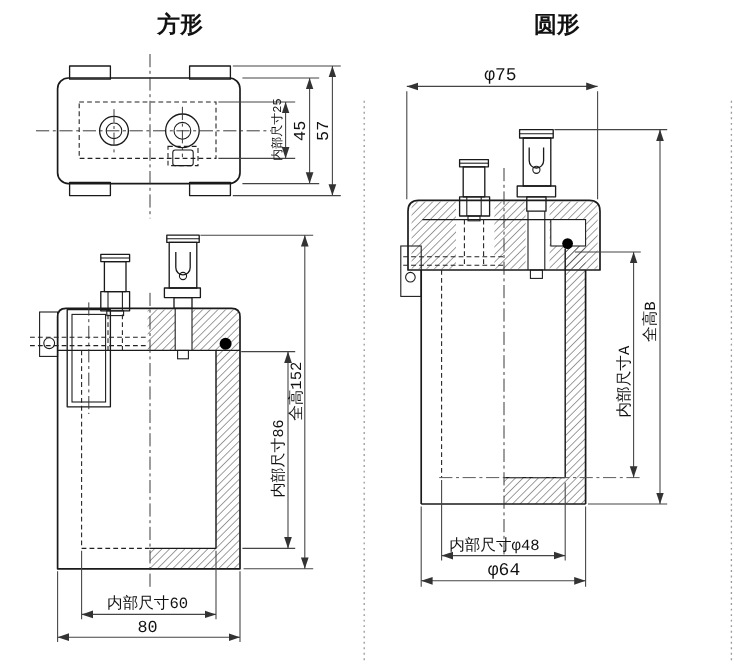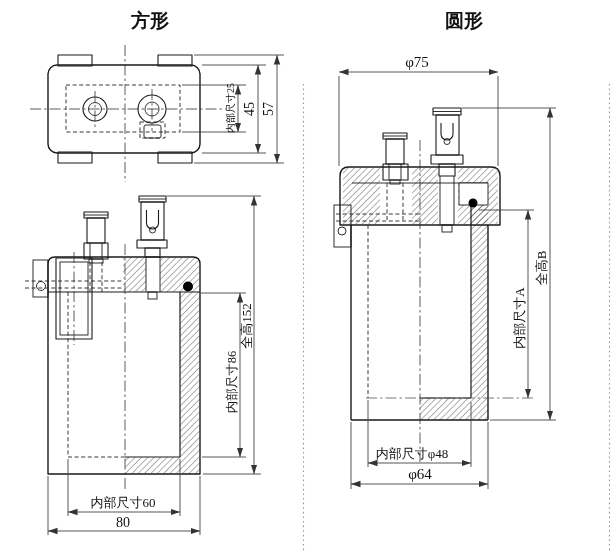--- a/index.html
+++ b/index.html
@@ -1,17 +1,17 @@
 <!DOCTYPE html>
 <html><head>
 <meta charset="utf-8">
 <style>
   html,body{margin:0;padding:0;background:#fff;}
   .stage{position:relative;width:612px;height:555px;background:#d946ef;overflow:hidden;
-         font-family:Liberation Serif, serif;}
+         font-family:Liberation Mono, monospace;}
   svg{display:block;}
   .outline{fill:none;stroke:#1a1a1a;stroke-width:1.4;stroke-linejoin:round;}
   .med{fill:none;stroke:#1a1a1a;stroke-width:1.1;stroke-linejoin:round;}
   .thin{fill:none;stroke:#1a1a1a;stroke-width:0.9;}
   .hid{fill:none;stroke:#222;stroke-width:0.9;stroke-dasharray:4 2.6;}
   .cl{fill:none;stroke:#333;stroke-width:0.8;stroke-dasharray:11 3 2.5 3;}
   .cld{fill:none;stroke:#555;stroke-width:0.8;stroke-dasharray:11 3 2.5 3;}
   .dim{fill:none;stroke:#444;stroke-width:0.9;}
   .sec{fill:none;stroke:#1a1a1a;stroke-width:1.2;}
   .hatch{fill:url(#hatch);stroke:none;}

